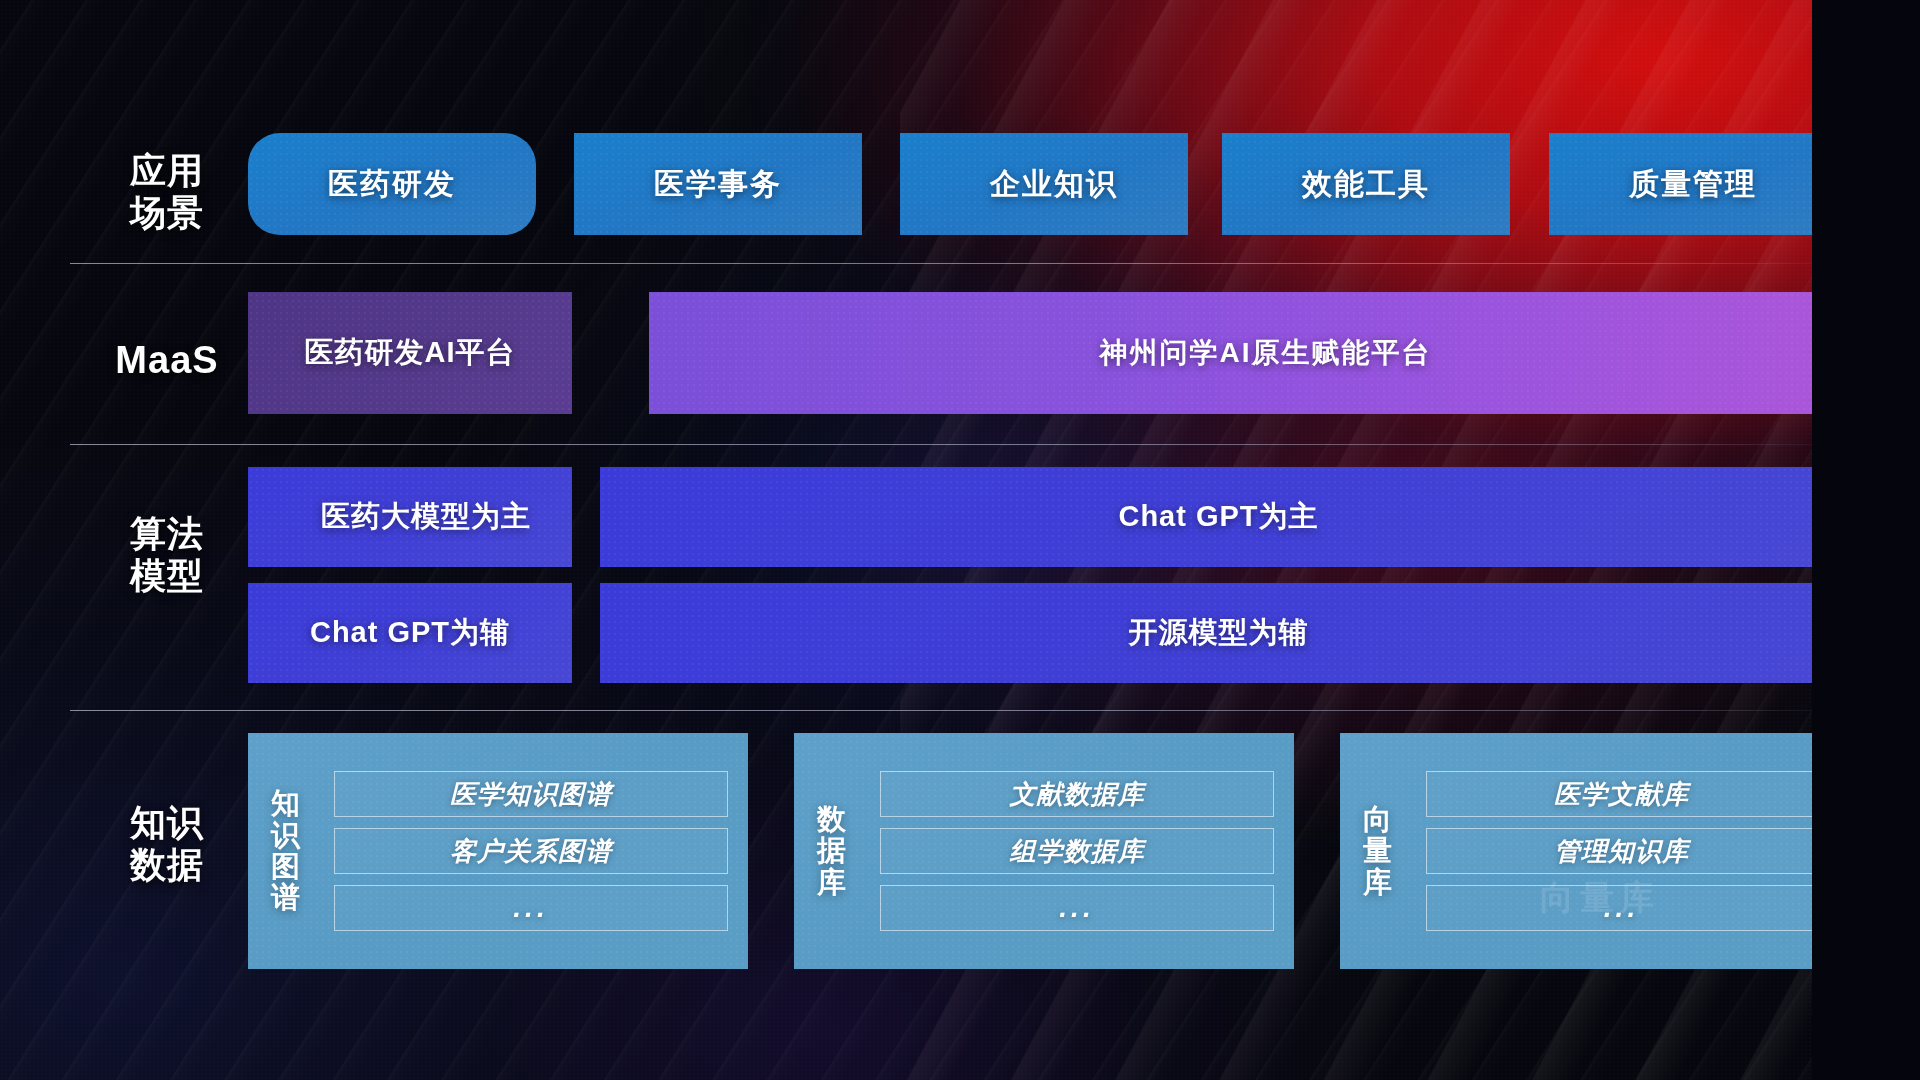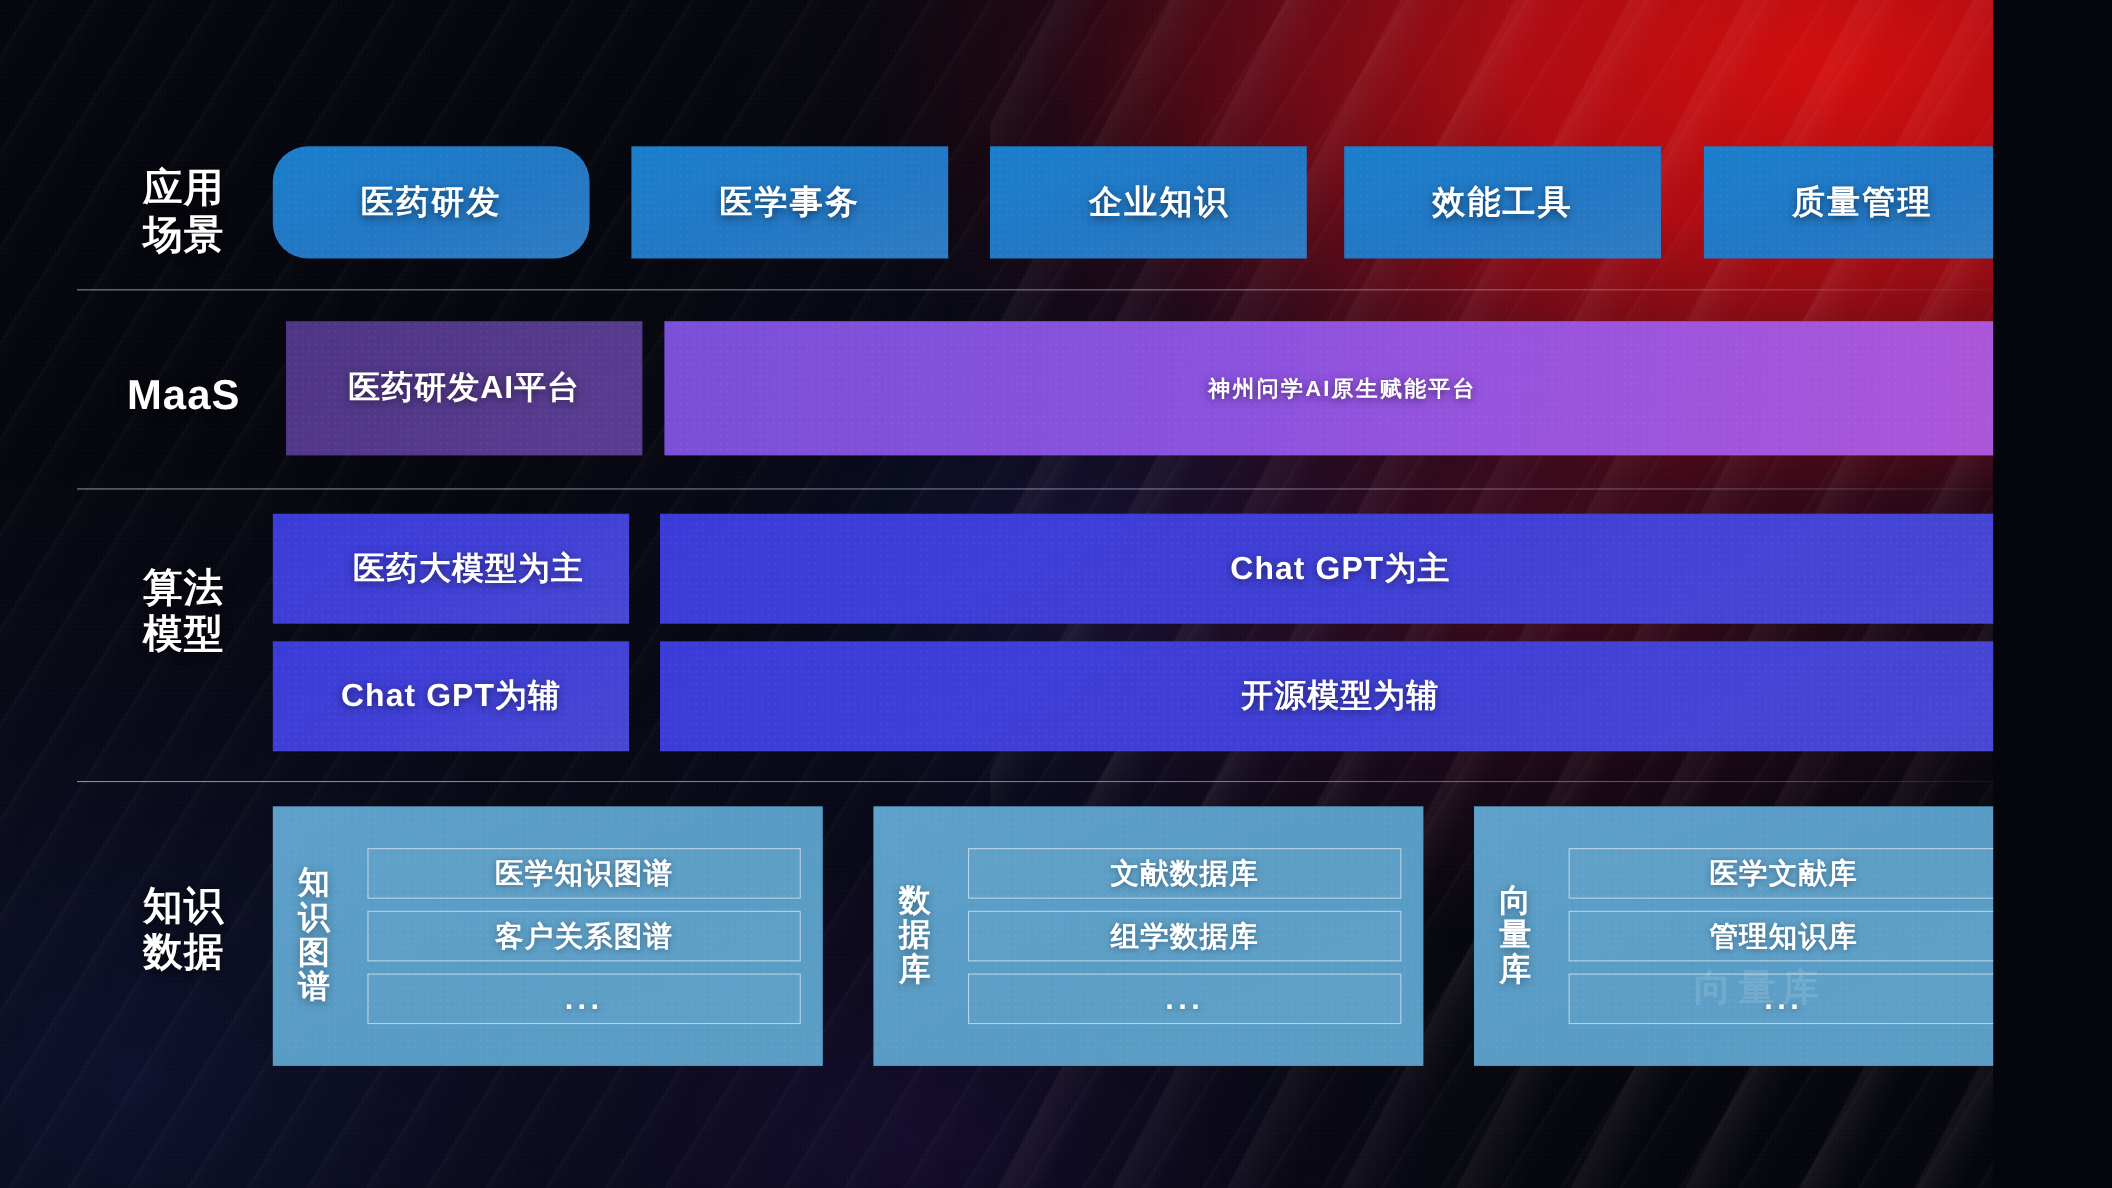--- a/index.html
+++ b/index.html
@@ -144,26 +144,26 @@
     background: linear-gradient(160deg, #1a7fcc 0%, #2277c4 55%, #2f7cc2 100%);
     font-size: 30px;
     letter-spacing: 2px;
   }
 
   
   .maas-left {
     background: linear-gradient(135deg, #4f3585 0%, #553a8c 60%, #5a3d92 100%);
     font-size: 29px;
     letter-spacing: 1px;
-    margin-left: 12px;
   }
   .maas-right {
     background: linear-gradient(95deg, #7b4fd8 0%, #8a52dd 40%, #9d54dd 72%, #ad56d8 100%);
-    font-size: 20px;
+    font-size: 28px;
     letter-spacing: 2px;
+    margin-left: 45px;
   }
 
   
   .alg-box {
     background: linear-gradient(150deg, #3b3bd9 0%, #4040d6 55%, #4848d4 100%);
     font-size: 29px;
     letter-spacing: 1px;
   }
 
   
@@ -214,20 +214,21 @@
     border: 1px solid rgba(255,255,255,0.55);
     display: flex;
     align-items: center;
     justify-content: center;
     color: #ffffff;
     font-weight: bold;
     font-size: 26px;
     letter-spacing: 1px;
     text-shadow: 0 1px 6px rgba(0,0,0,0.35);
     background: rgba(255,255,255,0.035);
+    font-style: italic;
   }
   .kd-item.ellipsis { font-size: 28px; letter-spacing: 4px; }
 
   .wm {
     position: absolute;
     z-index: 3;
     color: rgba(255,255,255,0.13);
     font-size: 34px;
     font-weight: bold;
     letter-spacing: 6px;

